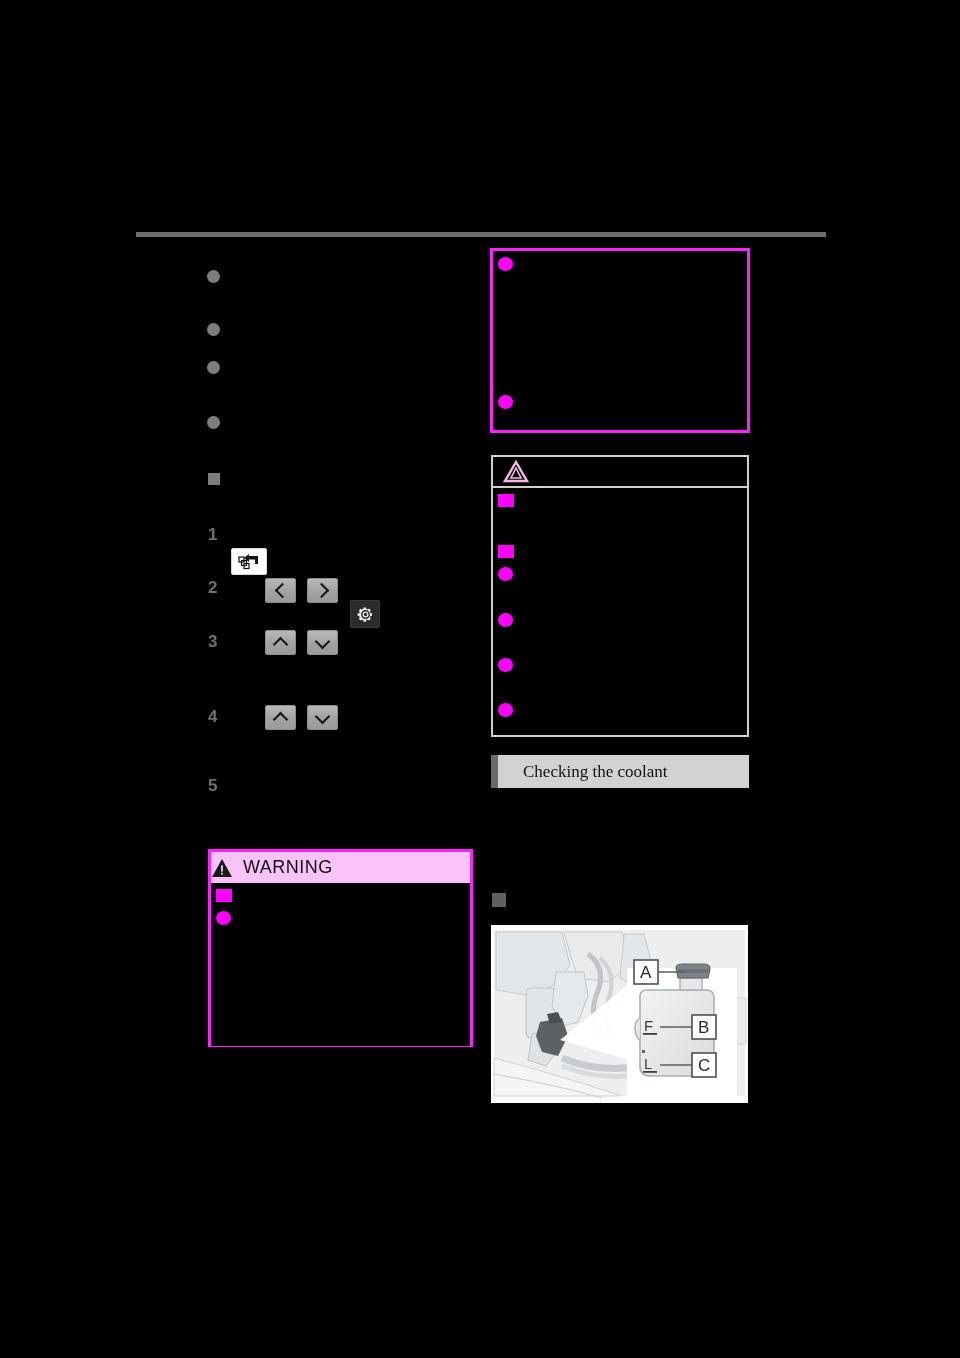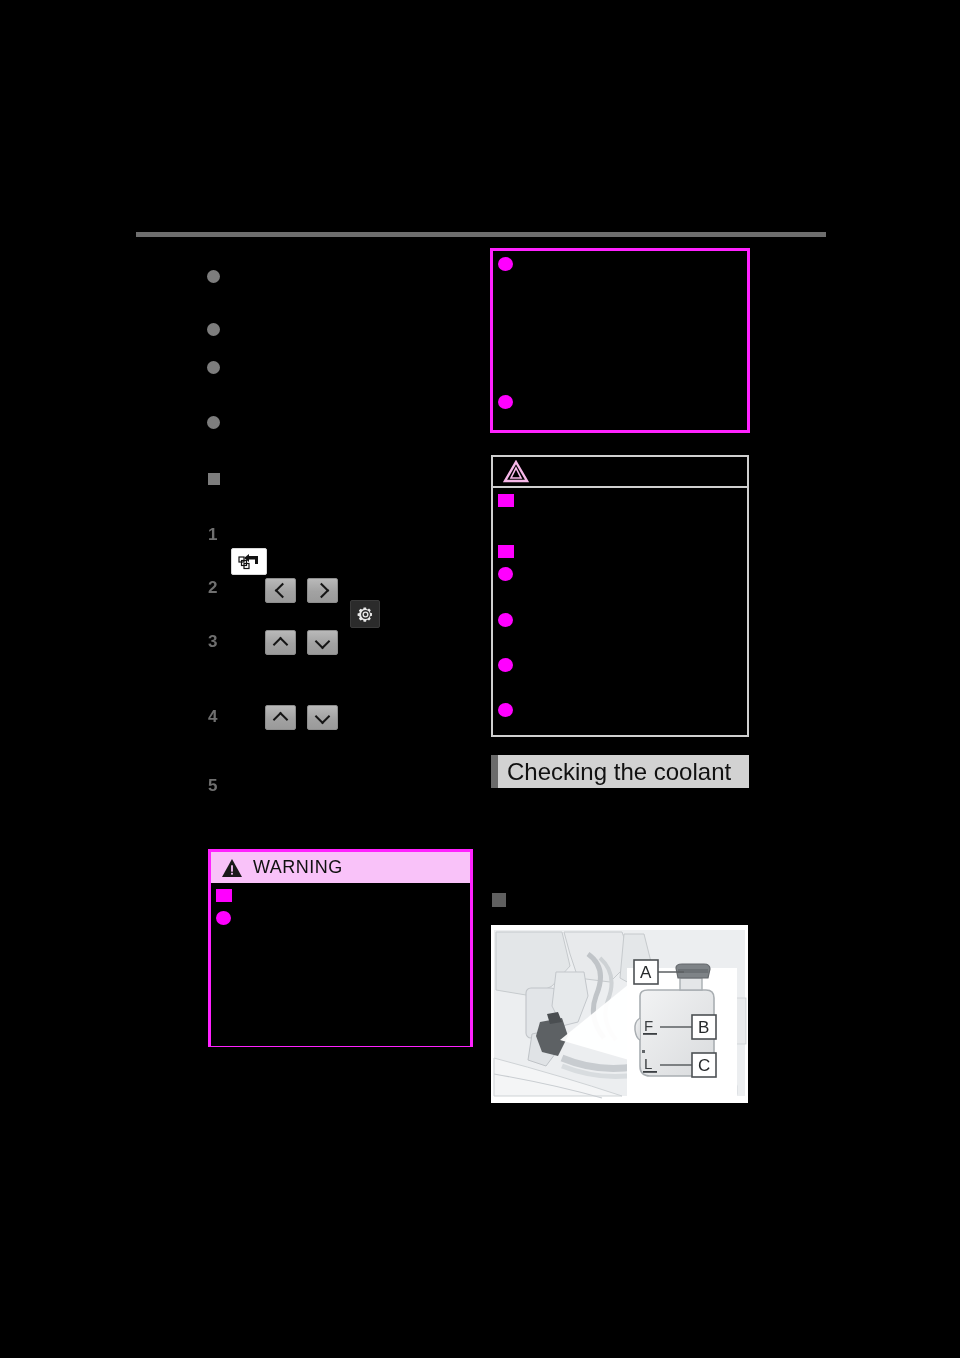--- a/index.html
+++ b/index.html
@@ -103,21 +103,20 @@
     box-sizing: border-box;
     border: 3px solid #ff22ff;
     background: #000;
   }
   .warn-head {
     background: #f9c2f9;
     height: 31px;
     display: flex;
     align-items: center;
     gap: 10px;
-    padding-left: 10px;
     box-sizing: border-box;
   }
   .warn-head .tri {
     width: 22px;
     height: 20px;
   }
   .warn-title {
     font-family: "Liberation Sans", sans-serif;
     font-size: 18px;
     color: #111;
@@ -172,24 +171,24 @@
     display: flex;
     align-items: center;
   }
   .sec-head .bar {
     width: 7px;
     height: 33px;
     background: #6b6b6b;
     flex: 0 0 auto;
   }
   .sec-head .txt {
-    font-family: Liberation Sans, sans-serif;
-    font-size: 24px;
+    font-family: Liberation Serif, serif;
+    font-size: 17px;
     color: #111;
-    padding-left: 9px;
+    padding-left: 25px;
   }
 
   
   .sub-sq {
     position: absolute;
     width: 14px;
     height: 14px;
     background: #5f5f5f;
   }
 

